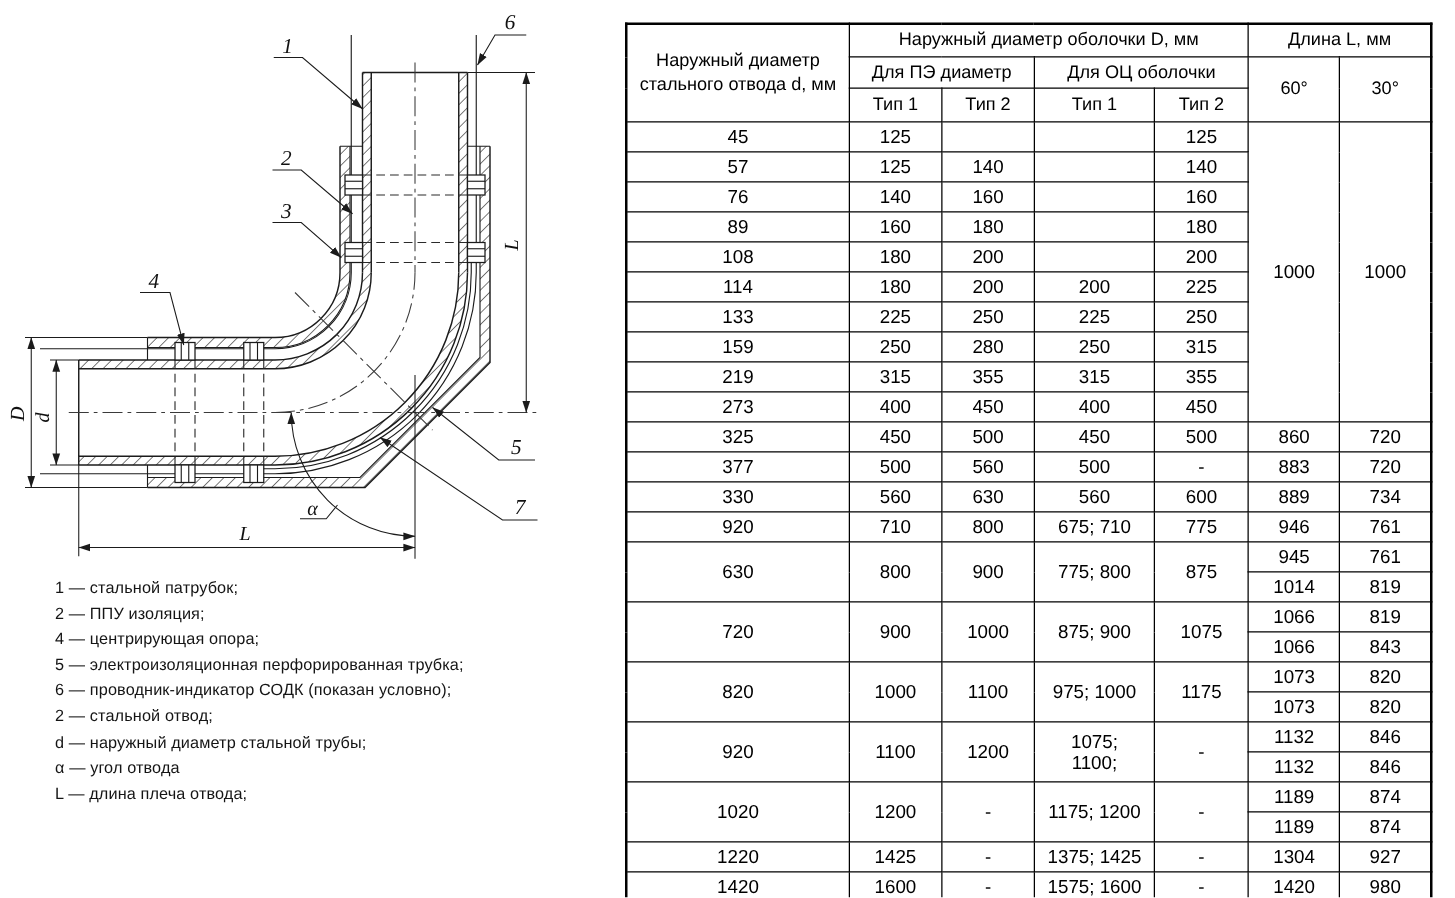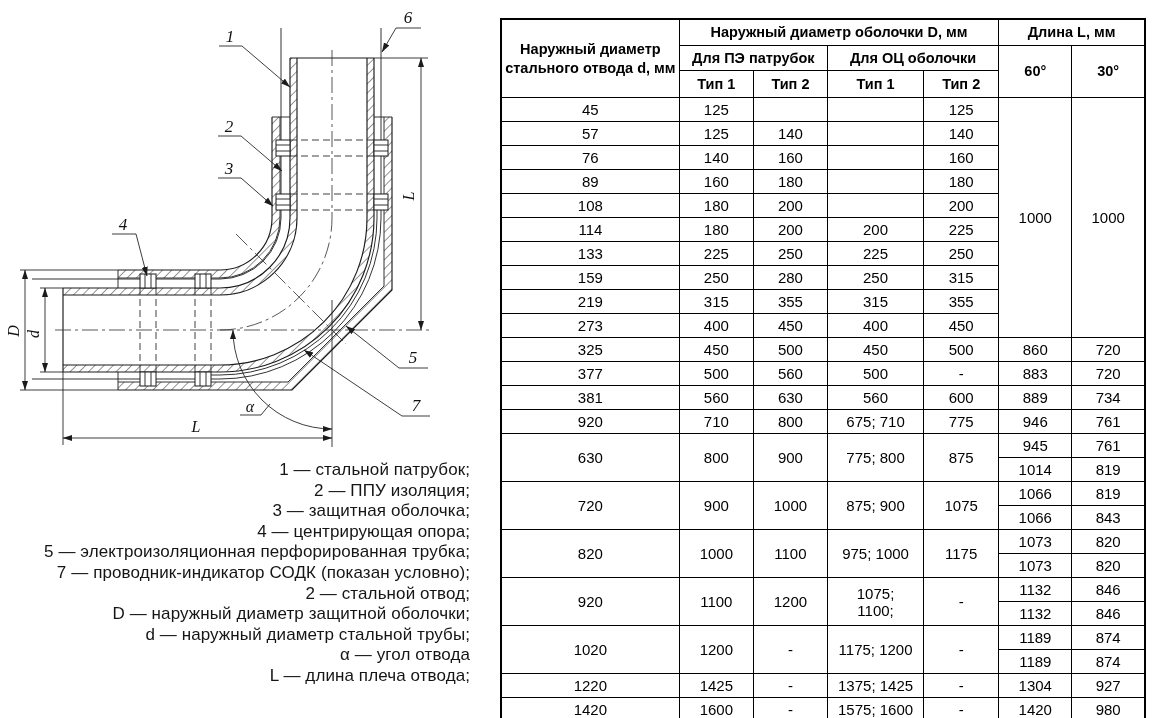--- a/index.html
+++ b/index.html
@@ -1,27 +1,27 @@
 <!DOCTYPE html>
 <html><head>
 <meta charset="utf-8">
 <style>
   html,body{margin:0;padding:0;background:#fff;}
   .canvas{position:relative;width:1164px;height:718px;background:#fff;overflow:hidden;
           font-family:"Liberation Sans",sans-serif;color:#111;}
   .drawing{position:absolute;left:0;top:0;}
-  .legend{position:absolute;left:44px;top:460px;font-size:17px;line-height:20.6px;
-          color:#151515;letter-spacing:0.1px;text-align:right;}
+  .legend{position:absolute;left:44px;top:460px;font-size:13px;line-height:20.6px;
+          color:#151515;letter-spacing:0.1px;}
   .legend div{white-space:nowrap;}
   table.spec{position:absolute;left:500px;top:18px;width:646px;height:692px;
              border-collapse:collapse;table-layout:fixed;border:2px solid #000;
              background:#fff;}
   .spec th,.spec td{border:1px solid #000;text-align:center;vertical-align:middle;
              padding:0 2px;overflow:hidden;color:#000;}
-  .spec th{font-size:14.5px;font-weight:700;line-height:1.25;}
+  .spec th{font-size:14.5px;font-weight:400;line-height:1.25;}
   .spec td{font-size:15px;font-weight:400;white-space:pre-line;height:23px;}
   .spec thead tr:nth-child(1) th{height:25px;}
   .spec thead tr:nth-child(2) th{height:24px;}
   .spec thead tr:nth-child(3) th{height:26px;}
   svg .thin{stroke:#1b1b1b;stroke-width:0.9;fill:none;}
   svg .med{stroke:#1b1b1b;stroke-width:1.15;fill:none;}
   svg .hidden-d{stroke:#2a2a2a;stroke-width:0.9;fill:none;stroke-dasharray:7 4;}
   svg .cline{stroke:#3a3a3a;stroke-width:0.85;fill:none;stroke-dasharray:16 4 3 4;}
   svg .dim{stroke:#1b1b1b;stroke-width:0.85;fill:none;}
   svg .supp{fill:#fff;stroke:#1b1b1b;stroke-width:1;}
@@ -175,26 +175,24 @@
       <text class="callout" x="408" y="23" text-anchor="middle">6</text>
 
       <path class="dim" d="M430,416 H402 L304,350" marker-end="url(#arwE)"></path>
       <text class="callout" x="416" y="411" text-anchor="middle">7</text>
     </g>
   </svg>
 
   <div class="legend">
       <div>1 — стальной патрубок;</div>
       <div>2 — ППУ изоляция;</div>
-      <div>3 — защитная оболочка;</div>
       <div>4 — центрирующая опора;</div>
       <div>5 — электроизоляционная перфорированная трубка;</div>
-      <div>7 — проводник-индикатор СОДК (показан условно);</div>
+      <div>6 — проводник-индикатор СОДК (показан условно);</div>
       <div>2 — стальной отвод;</div>
-      <div>D — наружный диаметр защитной оболочки;</div>
       <div>d — наружный диаметр стальной трубы;</div>
       <div>α — угол отвода</div>
       <div>L — длина плеча отвода;</div>
     </div>
 
   <table class="spec">
     <colgroup>
       <col style="width:178px">
         <col style="width:74px">
         <col style="width:74px">
@@ -203,21 +201,21 @@
         <col style="width:73px">
         <col style="width:73px">
     </colgroup>
     <thead>
       <tr>
         <th rowspan="3">Наружный диаметр стального отвода d, мм</th>
         <th colspan="4">Наружный диаметр оболочки D, мм</th>
         <th colspan="2">Длина L, мм</th>
       </tr>
       <tr>
-        <th colspan="2">Для ПЭ патрубок</th>
+        <th colspan="2">Для ПЭ диаметр</th>
         <th colspan="2">Для ОЦ оболочки</th>
         <th rowspan="2">60°</th>
         <th rowspan="2">30°</th>
       </tr>
       <tr>
         <th>Тип 1</th>
         <th>Тип 2</th>
         <th>Тип 1</th>
         <th>Тип 2</th>
       </tr>
@@ -307,21 +305,21 @@
         <tr>
           <td>377</td>
           <td>500</td>
           <td>560</td>
           <td>500</td>
           <td>-</td>
           <td>883</td>
           <td>720</td>
         </tr>
         <tr>
-          <td>381</td>
+          <td>330</td>
           <td>560</td>
           <td>630</td>
           <td>560</td>
           <td>600</td>
           <td>889</td>
           <td>734</td>
         </tr>
         <tr>
           <td>920</td>
           <td>710</td>

